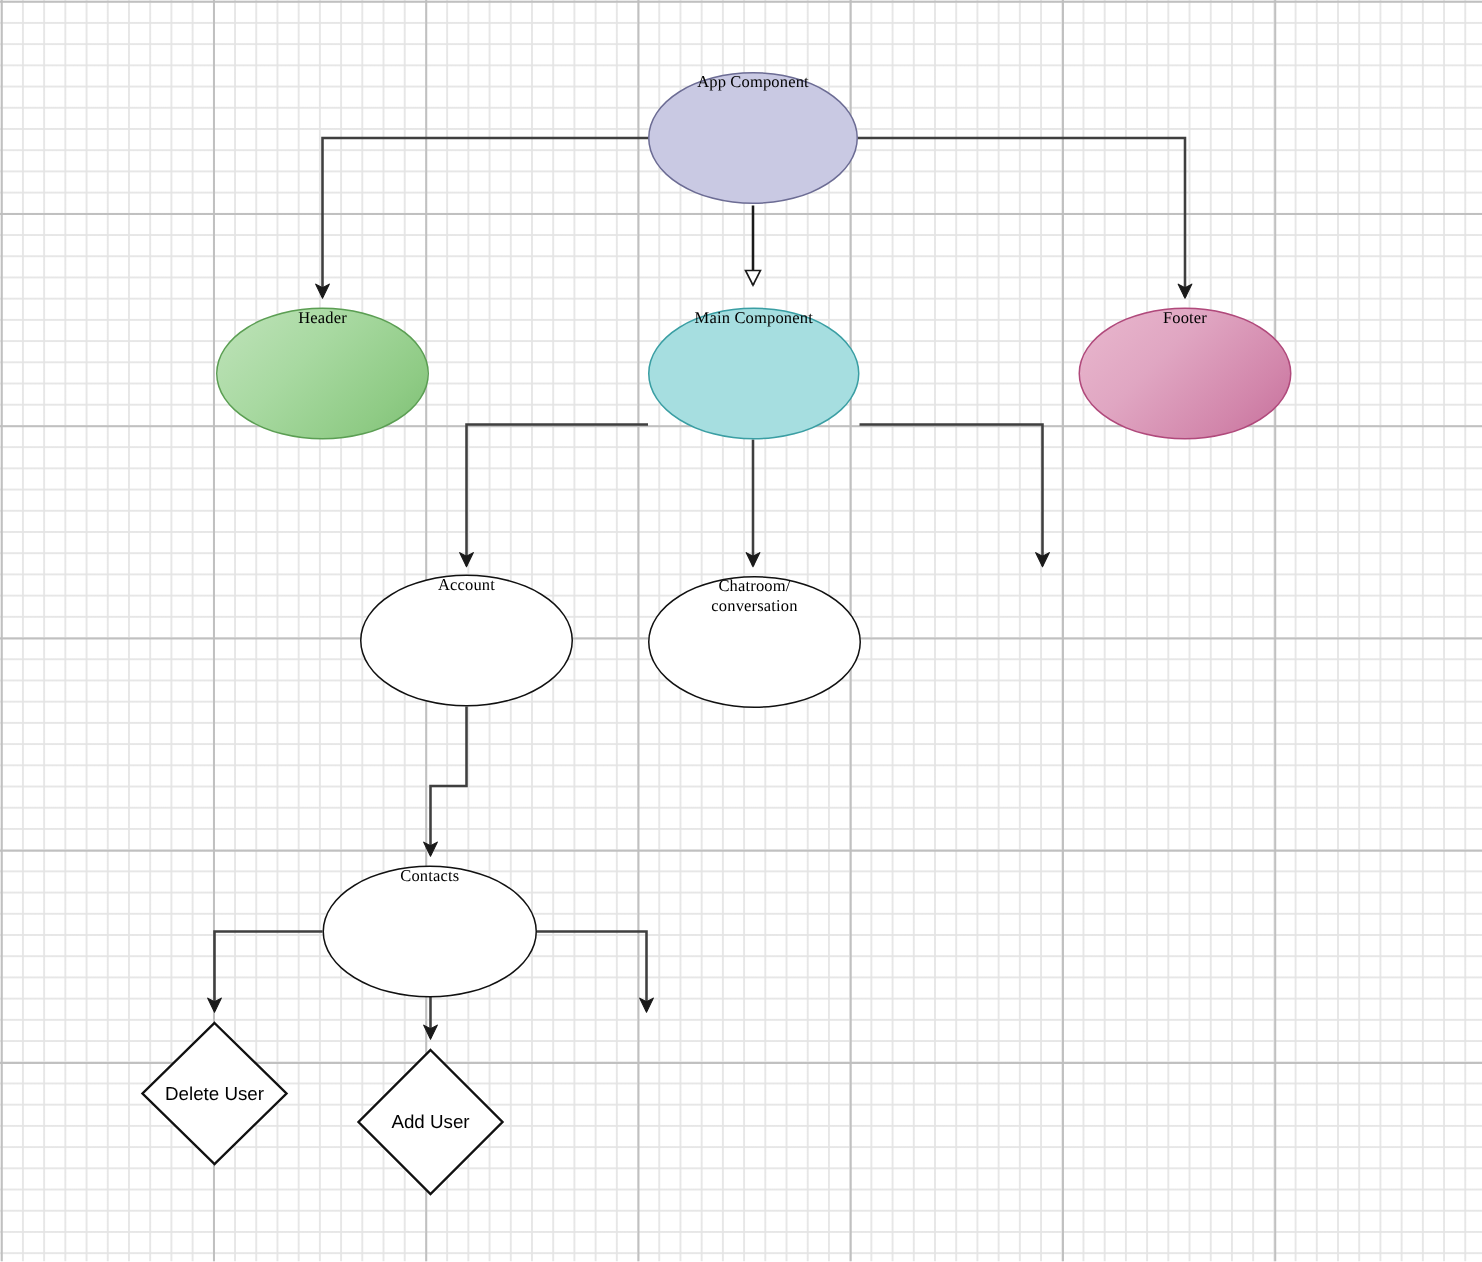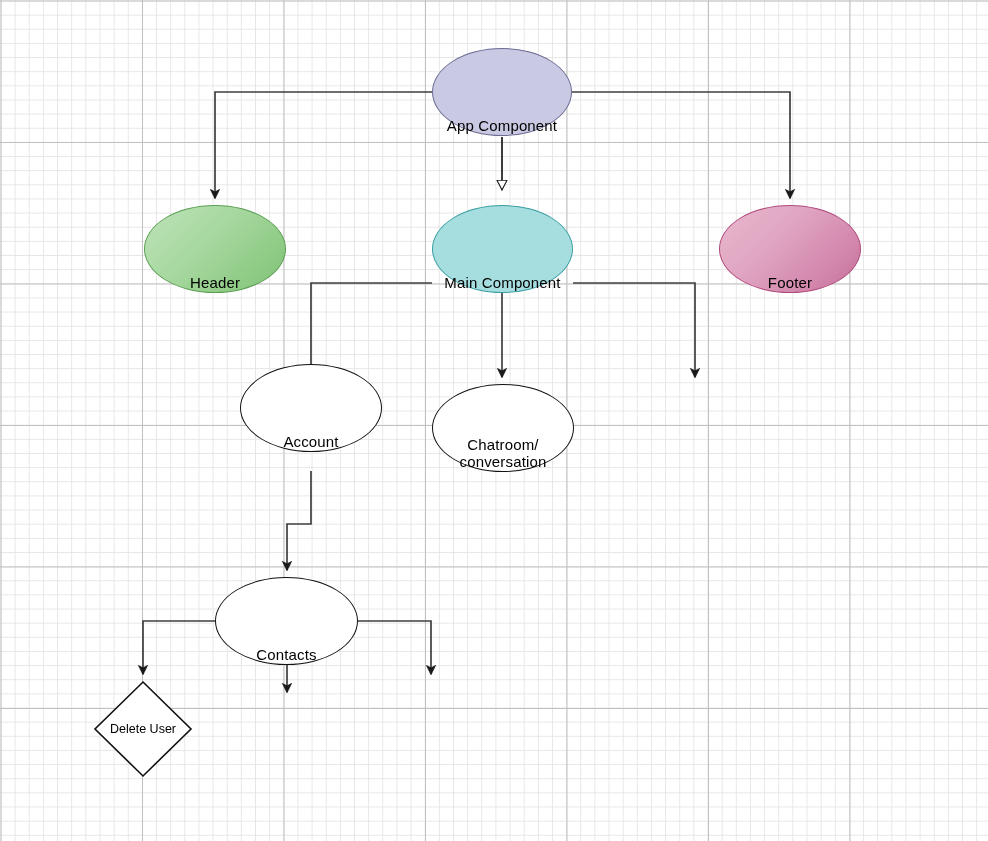--- a/index.html
+++ b/index.html
@@ -32,29 +32,30 @@
   #edges {
     position: absolute;
     left: 0;
     top: 0;
     width: 988px;
     height: 841px;
   }
   .node {
     position: absolute;
     display: flex;
-    align-items: flex-end;
+    align-items: flex-start;
     justify-content: center;
     text-align: center;
     color: #000000;
-    font-size: 15px;
+    font-size: 11px;
     line-height: 1.18;
     box-sizing: border-box;
     white-space: pre-line;
     letter-spacing: 0.01em;
+    font-family: Liberation Serif, serif;
   }
   .ellipse {
     border-radius: 50%;
   }
   .node-app {
     background: #c9c9e3;
     border: 1.3px solid #6c6c94;
   }
   .node-header {
     background: linear-gradient(135deg, #bfe3ba 0%, #a8d9a1 40%, #8fcb85 78%, #7dbf74 100%);
@@ -132,36 +133,42 @@
   </div>
 
   <div class="node ellipse node-main" style="left:432px; top:205px; width:141px; height:88px;">
     <span>Main Component</span>
   </div>
 
   <div class="node ellipse node-footer" style="left:719px; top:205px; width:142px; height:88px;">
     <span>Footer</span>
   </div>
 
-  <div class="node ellipse node-plain" style="left:240px; top:364px; width:142px; height:88px;">
+  <div class="node ellipse node-plain" style="left:240px; top:383px; width:142px; height:88px;">
     <span>Account</span>
   </div>
 
   <div class="node ellipse node-plain" style="left:432px; top:384px; width:142px; height:88px;">
     <span>Chatroom/
 conversation</span>
   </div>
 
 
   <div class="node ellipse node-plain" style="left:215px; top:577px; width:143px; height:88px;">
     <span>Contacts</span>
   </div>
 
   <div class="diamond-wrap" style="left:94px; top:681px; width:98px; height:96px;text-align:center;">
     <svg width="98" height="96" viewBox="0 0 98 96" xmlns="http://www.w3.org/2000/svg">
       <polygon points="49,1 97,48 49,95 1,48" fill="#ffffff" stroke="#111111" stroke-width="1.6"></polygon>
     </svg>
     <div class="diamond-label">Delete User</div>
   </div>
 
+  <div class="diamond-wrap" style="left:238px; top:699px; width:98px; height:98px;">
+    <svg width="98" height="98" viewBox="0 0 98 98" xmlns="http://www.w3.org/2000/svg">
+      <polygon points="49,1 97,49 49,97 1,49" fill="#ffffff" stroke="#111111" stroke-width="1.6"></polygon>
+    </svg>
+    <div class="diamond-label">Add User</div>
+  </div>
 
 
 </div>
 
 </body></html>

